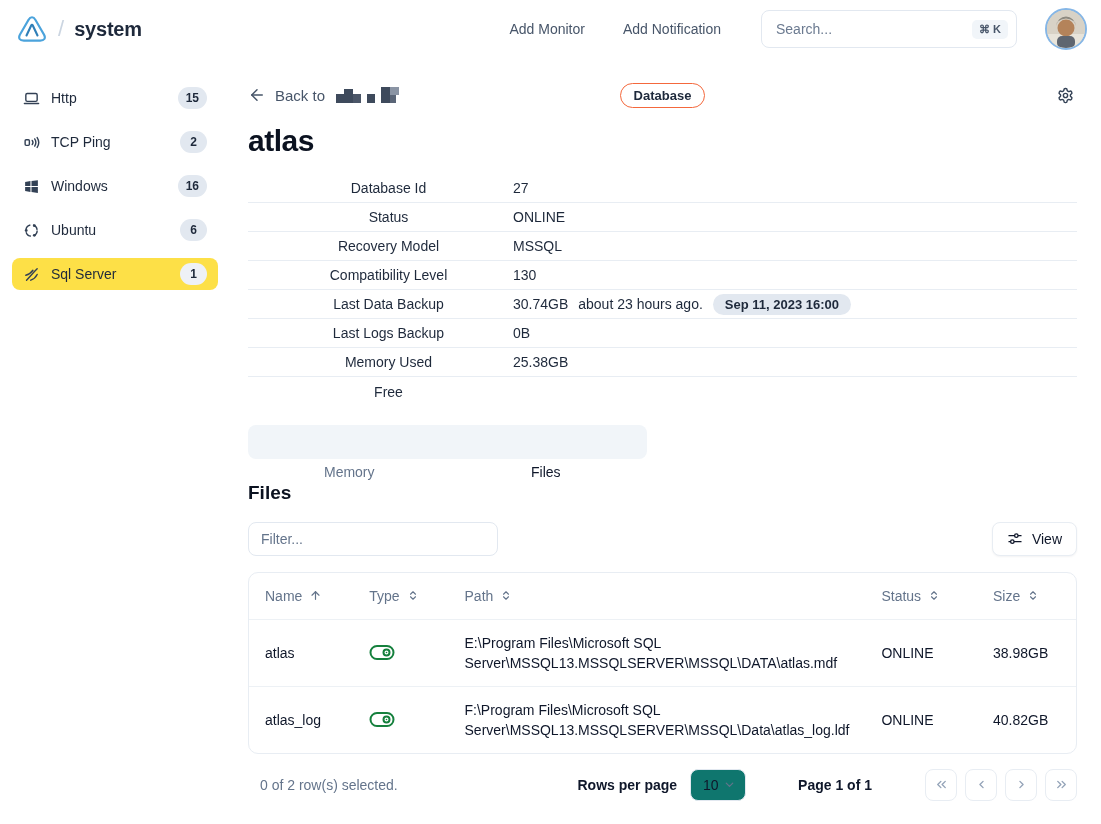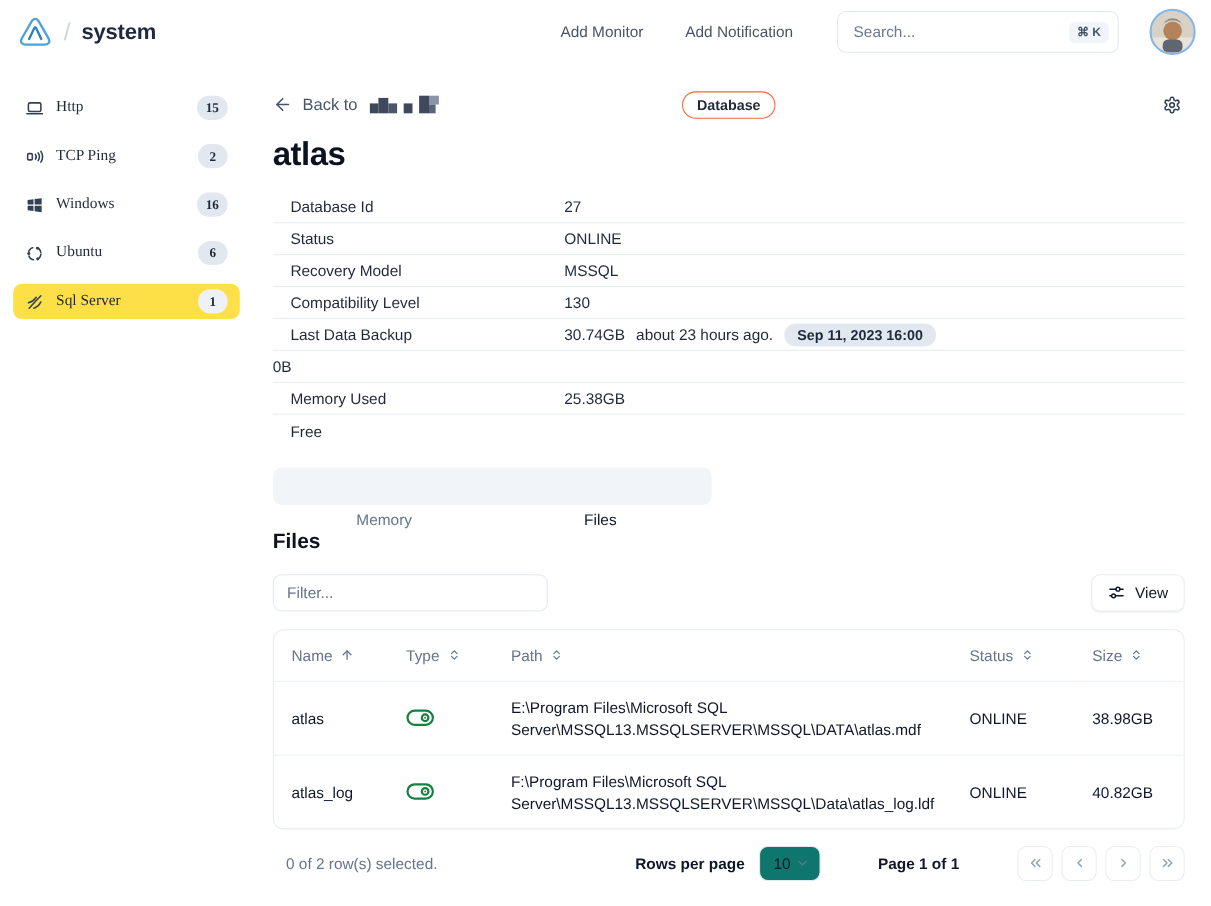--- a/index.html
+++ b/index.html
@@ -25,21 +25,21 @@
   .search-box input { border:none; outline:none; flex:1; font-size:14px; min-width:0;
     font-family:"Liberation Sans", sans-serif; color:#0f172a; background:transparent; }
   .search-box input::placeholder { color:#6b7a90; }
   .kbd { background:#f1f5f9; border-radius:5px; padding:3px 7px; font-size:11px;
     color:#475569; font-weight:600; white-space:nowrap; }
   .avatar { width:42px; height:42px; border-radius:50%; margin-left:28px;
     border:2px solid #85b6e6; overflow:hidden; background:#dfd8cb; cursor:pointer; }
 
   
   .shell { display:flex; height:766px; }
-  .sidebar { width:232px; padding:24px 14px 0 12px; flex-shrink:0;font-family:Liberation Serif, serif; }
+  .sidebar { width:232px; padding:24px 14px 0 12px; flex-shrink:0; }
   .side-item { display:flex; align-items:center; gap:11px; height:32px; padding:0 11px;
     border-radius:8px; margin-bottom:12px; font-size:14px; font-weight:500;
     color:#1e293b; cursor:pointer; }
   .side-item.active { background:#fde047; }
   .side-icon { width:17px; height:17px; color:#334155; flex-shrink:0; }
   .side-badge { margin-left:auto; background:#e2e8f0; border-radius:999px; min-width:27px;
     height:22px; padding:0 8px; display:flex; align-items:center; justify-content:center;
     font-size:12px; font-weight:700; color:#1e293b;text-align:right; }
   .side-item.active .side-badge { background:#eef1f6; }
 
@@ -54,21 +54,21 @@
     font-size:13px; font-weight:600; color:#1e293b; background:#fff; }
   .topbar-right { flex:1; display:flex; justify-content:flex-end; }
   .gear-btn { width:24px; height:24px; display:flex; align-items:center; justify-content:center;
     color:#334155; cursor:pointer; }
 
   
   .page-title { font-size:30px; line-height:38px; font-weight:800; letter-spacing:-.5px;
     color:#0b1220; margin:12px 0 14px; }
   .details { }
   .drow { display:flex; align-items:center; min-height:29px; border-bottom:1px solid #e8edf3;
-    font-size:14px; }
+    font-size:14px;text-align:center; }
   .drow:last-child { border-bottom:none; }
   .dlabel { width:265px; padding-left:16px; font-weight:500; color:#1e293b; flex-shrink:0; }
   .dvalue { display:flex; align-items:center; gap:10px; color:#1e293b; }
   .dbadge { background:#e2e8f0; border-radius:999px; padding:3px 12px; font-size:13px;
     font-weight:600; color:#1e293b; white-space:nowrap; }
 
   
   .tabs { margin-top:19px; width:399px; height:34px; background:#f1f5f9; border-radius:8px;
     padding:3px; display:flex; }
   .tab { flex:1; display:flex; align-items:center; justify-content:center; font-size:14px;
@@ -267,20 +267,21 @@
       </div>
       <div class="drow">
         <span class="dlabel">Last Data Backup</span>
         <span class="dvalue">
           <span>30.74GB</span>
           <span>about 23 hours ago.</span>
           <span class="dbadge">Sep 11, 2023 16:00</span>
         </span>
       </div>
       <div class="drow">
+        <span class="dlabel">Last Logs Backup</span>
         <span class="dvalue">0B</span>
       </div>
       <div class="drow">
         <span class="dlabel">Memory Used</span>
         <span class="dvalue">25.38GB</span>
       </div>
       <div class="drow">
         <span class="dlabel">Free</span>
         <span class="dvalue"></span>
       </div>

